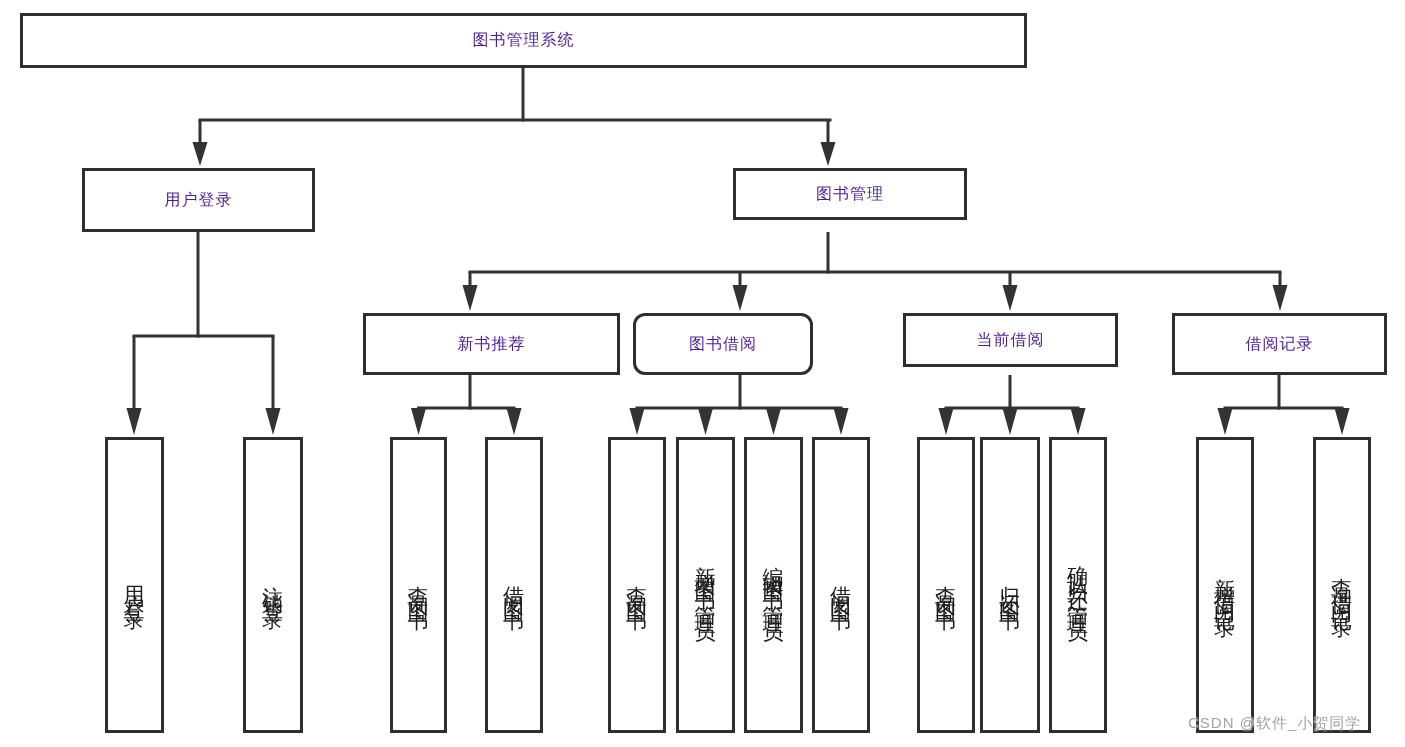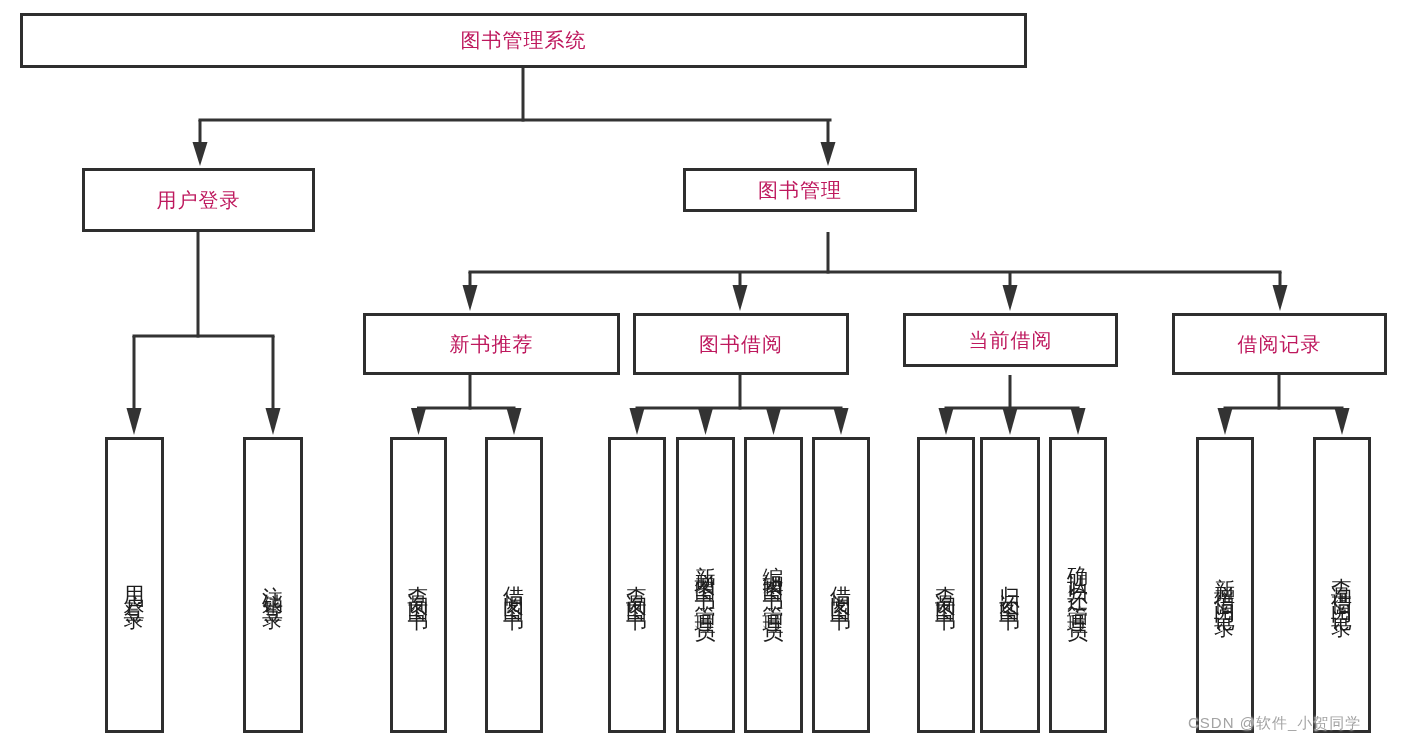--- a/index.html
+++ b/index.html
@@ -18,23 +18,23 @@
     pointer-events: none;
   }
   .hbox {
     position: absolute;
     box-sizing: border-box;
     border: 3px solid #2e2e2e;
     background: #ffffff;
     display: flex;
     align-items: center;
     justify-content: center;
-    font-size: 20px;
+    font-size: 16px;
     letter-spacing: 1px;
-    color: #be185d;
+    color: #4c1d95;
     z-index: 2;
   }
   .vbox {
     position: absolute;
     top: 437px;
     height: 296px;
     box-sizing: border-box;
     border: 3px solid #2e2e2e;
     background: #ffffff;
     display: flex;
@@ -135,28 +135,28 @@
     </g>
   </svg>
 
   <div class="hbox" style="left:20px; top:13px; width:1007px; height:55px;">
     <span>图书管理系统</span>
   </div>
 
   <div class="hbox" style="left:82px; top:168px; width:233px; height:64px;">
     <span>用户登录</span>
   </div>
-  <div class="hbox" style="left:683px; top:168px; width:234px; height:44px;">
+  <div class="hbox" style="left:733px; top:168px; width:234px; height:52px;">
     <span>图书管理</span>
   </div>
 
   <div class="hbox" style="left:363px; top:313px; width:257px; height:62px;">
     <span>新书推荐</span>
   </div>
-  <div class="hbox" style="left:633px; top:313px; width:216px; height:62px;">
+  <div class="hbox" style="left:633px; top:313px; width:180px; height:62px;border-radius:12px;">
     <span>图书借阅</span>
   </div>
   <div class="hbox" style="left:903px; top:313px; width:215px; height:54px;">
     <span>当前借阅</span>
   </div>
   <div class="hbox" style="left:1172px; top:313px; width:215px; height:62px;">
     <span>借阅记录</span>
   </div>
 
   <div class="vbox" style="left:105px; width:59px;">

